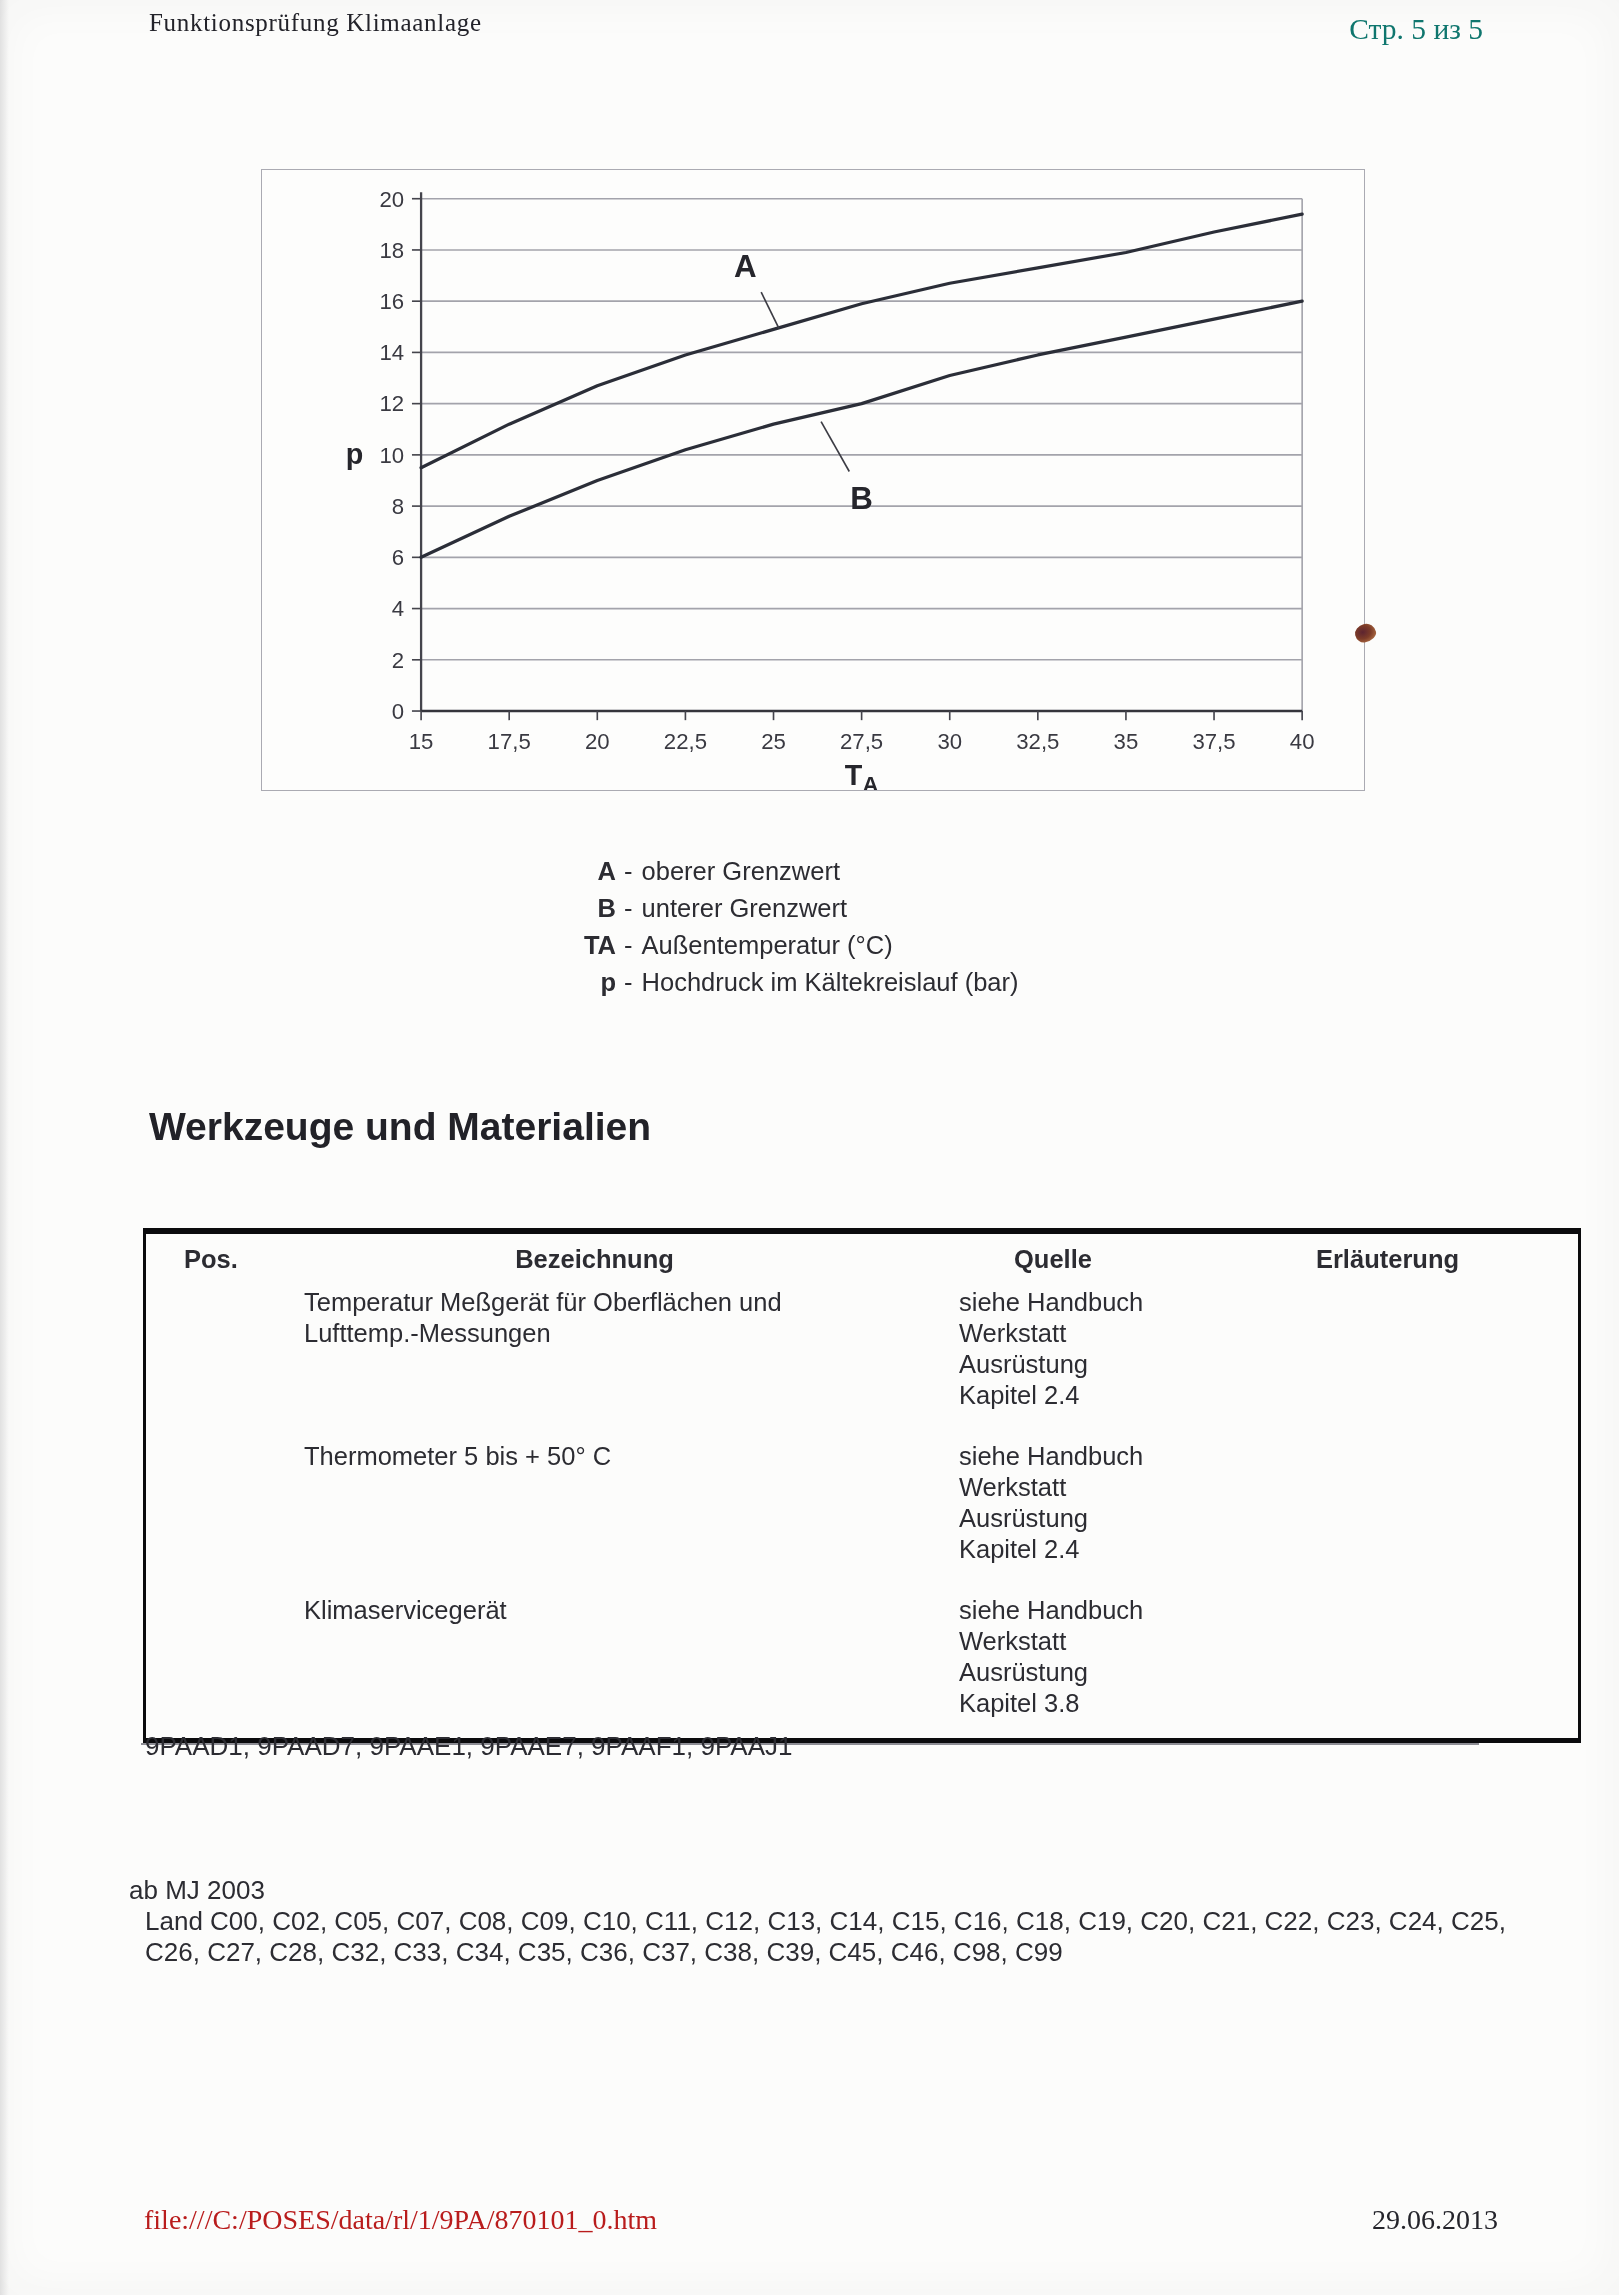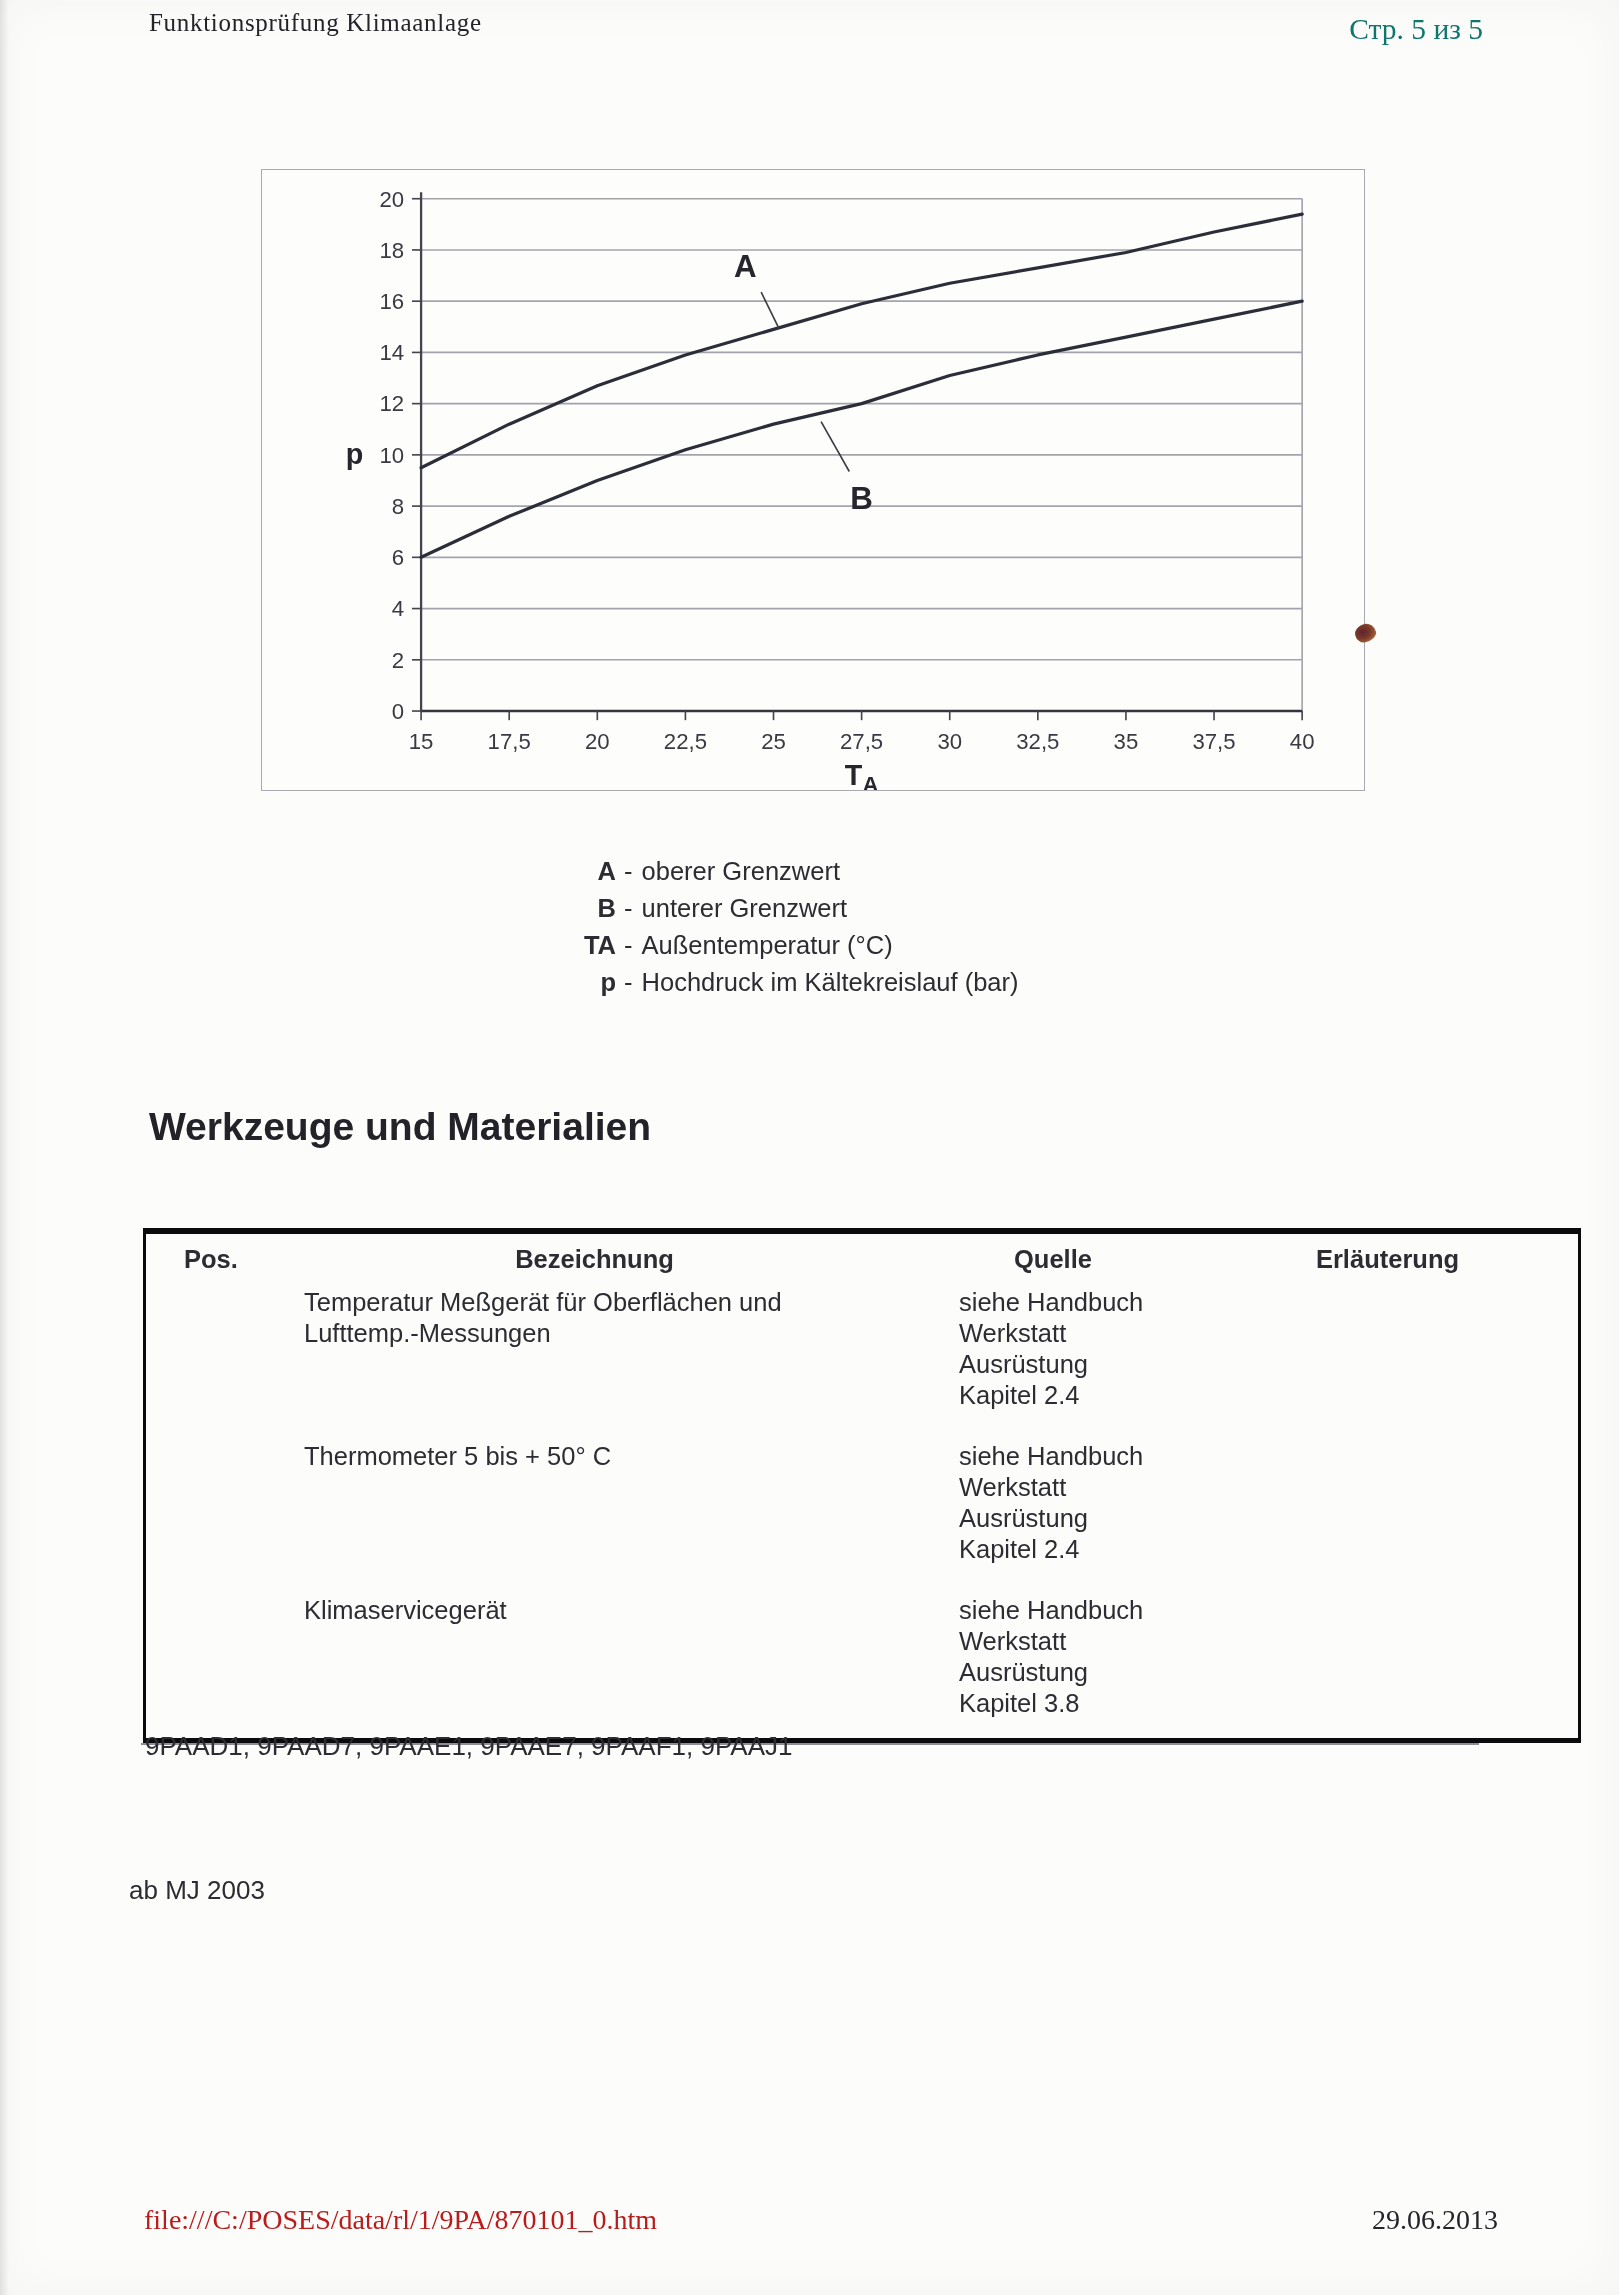--- a/index.html
+++ b/index.html
@@ -242,17 +242,18 @@
         <div class="cell-line">Kapitel 3.8</div>
       </div>
       <div class="c-erl"></div>
     </div>
   </div>
 
   <div class="divider"></div>
 
   <div class="codes-models">9PAAD1, 9PAAD7, 9PAAE1, 9PAAE7, 9PAAF1, 9PAAJ1</div>
   <div class="model-year">ab MJ 2003</div>
+  <div class="countries">Land C00, C02, C05, C07, C08, C09, C10, C11, C12, C13, C14, C15, C16, C18, C19, C20, C21, C22, C23, C24, C25, C26, C27, C28, C32, C33, C34, C35, C36, C37, C38, C39, C45, C46, C98, C99</div>
 
   <div class="ftr-left">file:///C:/POSES/data/rl/1/9PA/870101_0.htm</div>
   <div class="ftr-right">29.06.2013</div>
 </div>
 
 
 </body></html>

